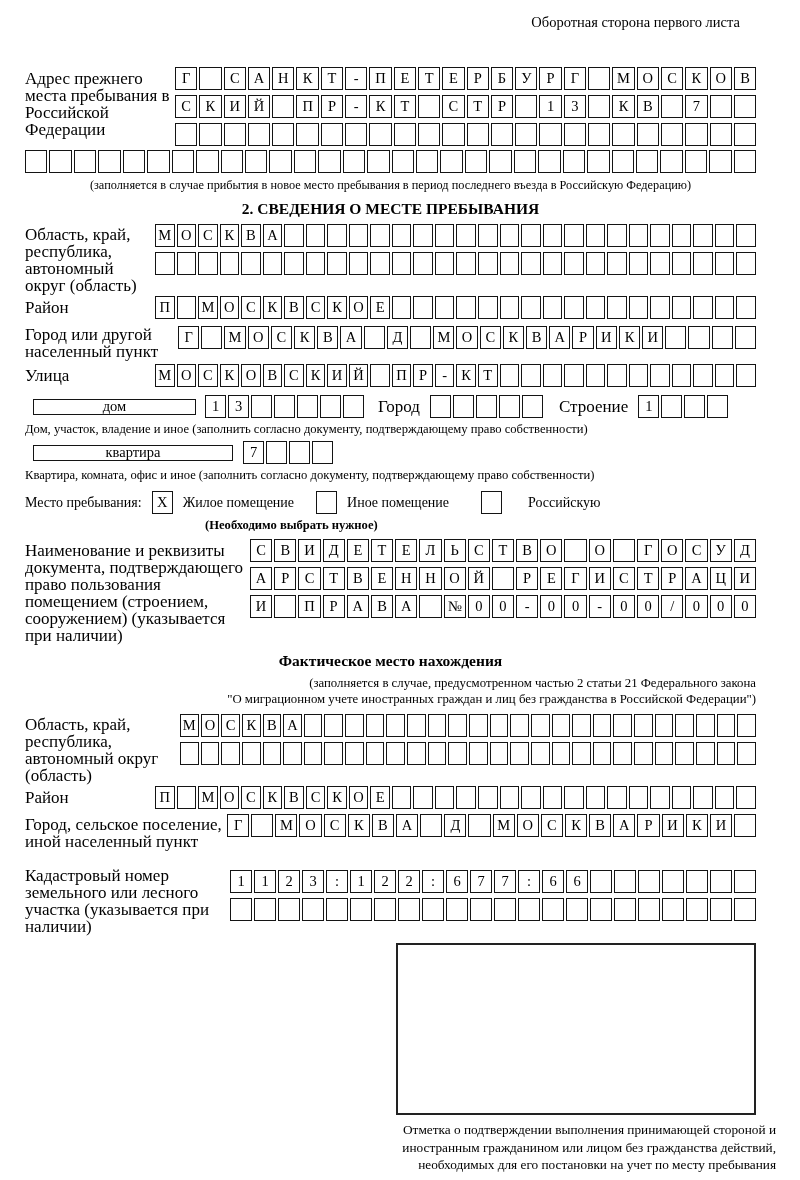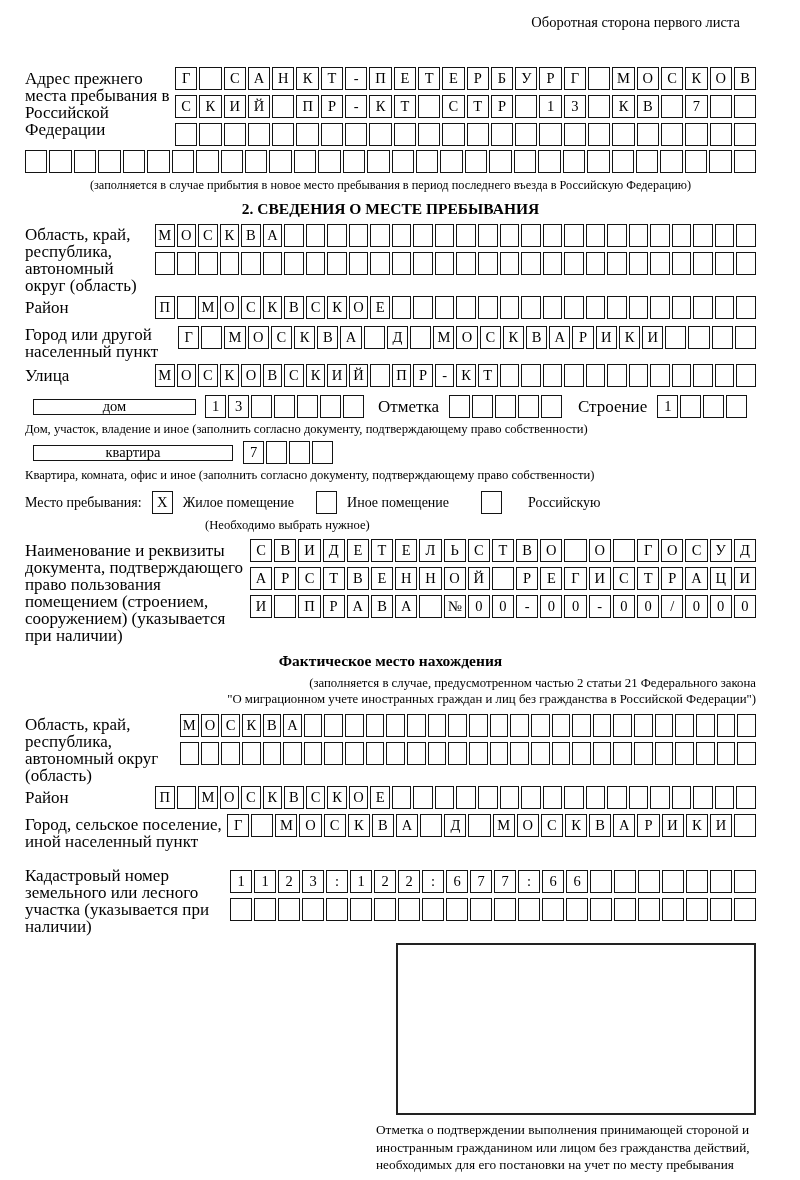--- a/index.html
+++ b/index.html
@@ -36,33 +36,33 @@
     border: 1.6px solid #141414; height: 16px;
     display: flex; align-items: center; justify-content: center;
     font-size: 14.5px; background: #fff;
   }
 
   .inline-row { display: flex; align-items: center; }
   .small-note-left { font-size: 12.6px; margin-top: 4px; }
 
   .stay-row { display: flex; align-items: center; font-size: 14px; margin-top: 8px; }
   .stay-row .grid { margin: 0 10px; }
-  .stay-hint { font-size: 12.6px; margin: 4px 0 0 180px; }
+  .stay-hint { font-size: 12.6px; margin: 4px 0 0 180px; font-weight: bold; }
 
   .fact-note { font-size: 12.8px; text-align: right; line-height: 16px; }
 
   .stamp-box {
     margin-left: 371px; margin-top: 8px;
     width: 360px; height: 172px;
     border: 2px solid #222; background: #fff;
   }
   .stamp-caption {
     margin-left: 351px; margin-top: 6px;
     width: 400px;
-    font-size: 13.3px; line-height: 17.5px; text-align: left;
+    font-size: 13.3px; line-height: 17.5px; text-align: right;
   }
 
   
   .mt2{margin-top:2px}.mt4{margin-top:4px}.mt6{margin-top:6px}.mt8{margin-top:8px}.mt14{margin-top:14px}
 </style>
 </head>
 <body>
 
 <div class="content">
 
@@ -362,21 +362,21 @@
     <div class="widebox" style="width:163px;margin-left:8px">дом</div>
     <div class="grid grid-fixed" style="margin-left:9px">
         <div class="cell">1</div>
         <div class="cell">3</div>
         <div class="cell"></div>
         <div class="cell"></div>
         <div class="cell"></div>
         <div class="cell"></div>
         <div class="cell"></div>
       </div>
-    <div class="lbl" style="padding:0 10px 0 14px">Отметка</div>
+    <div class="lbl" style="padding:0 10px 0 14px">Город</div>
     <div class="grid grid-fixed">
         <div class="cell"></div>
         <div class="cell"></div>
         <div class="cell"></div>
         <div class="cell"></div>
         <div class="cell"></div>
       </div>
     <div class="lbl" style="padding:0 10px 0 16px">Строение</div>
     <div class="grid grid-fixed">
         <div class="cell">1</div>

